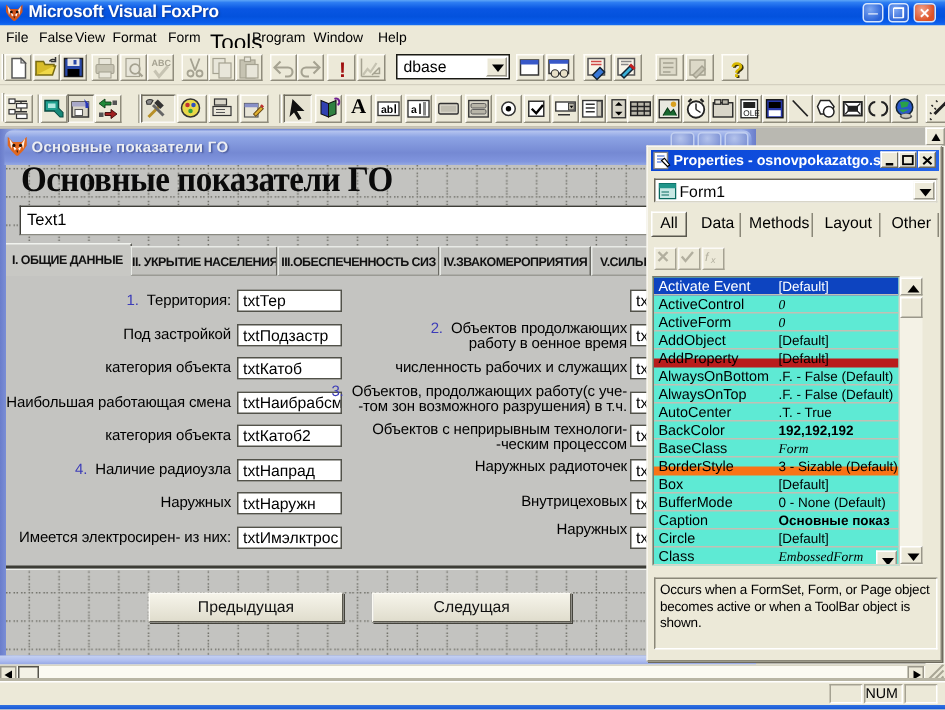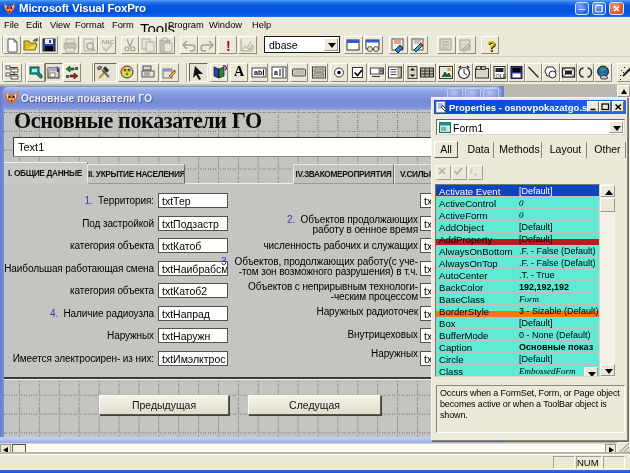--- a/index.html
+++ b/index.html
@@ -28,21 +28,21 @@
 <circle cx="4.6" cy="6" r="0.9" fill="#201008"></circle>
     <circle cx="8.4" cy="6" r="0.9" fill="#201008"></circle>
 <path d="M6 9 L7 9 L6.5 10.5 Z" fill="#201008"></path>
   </svg>
 <div class="abs" style="left:19px;top:2px;color:#fff;font-size:11.5px;font-weight:bold;letter-spacing:-0.2px;text-shadow:1px 1px 1px #1040a0">Microsoft Visual FoxPro</div>
 <div class="abs" style="left:575px;top:2px;width:14px;height:13px;border-radius:3px;border:1px solid #d8e6fc;background:radial-gradient(circle at 35% 30%,#7fa8f2,#2a63d8 75%);color:#fff;font-size:9px;line-height:12px;text-align:center;font-weight:bold">─</div>
 <div class="abs" style="left:592px;top:2px;width:14px;height:13px;border-radius:3px;border:1px solid #d8e6fc;background:radial-gradient(circle at 35% 30%,#7fa8f2,#2a63d8 75%);color:#fff;font-size:9px;line-height:12px;text-align:center;font-weight:bold">❐</div>
 <div class="abs" style="left:609px;top:2px;width:15px;height:13px;border-radius:3px;border:1px solid #d8e6fc;background:radial-gradient(circle at 35% 30%,#f0a088,#dd5126 70%);color:#fff;font-size:9px;line-height:12px;text-align:center;font-weight:bold">✕</div>
 <div class="abs" style="left:0;top:17px;width:630px;height:15px;background:#ece9d8"></div>
 <div class="abs" style="left:4px;top:20px;font-size:9.3px;color:#000">File</div>
-<div class="abs" style="left:26px;top:20px;font-size:9.3px;color:#000">Edit</div>
+<div class="abs" style="left:26px;top:20px;font-size:9.3px;color:#000">False</div>
 <div class="abs" style="left:50px;top:20px;font-size:9.3px;color:#000">View</div>
 <div class="abs" style="left:75px;top:20px;font-size:9.3px;color:#000">Format</div>
 <div class="abs" style="left:112px;top:20px;font-size:9.3px;color:#000">Form</div>
 <div class="abs" style="left:140px;top:20px;font-size:15px;color:#000">Tools</div>
 <div class="abs" style="left:168px;top:20px;font-size:9.3px;color:#000">Program</div>
 <div class="abs" style="left:209px;top:20px;font-size:9.3px;color:#000">Window</div>
 <div class="abs" style="left:252px;top:20px;font-size:9.3px;color:#000">Help</div>
 <div class="abs" style="left:0;top:32px;width:630px;height:25px;background:#ece9d8;border-bottom:1px solid #d4d0c0"></div>
 <div class="abs" style="left:1px;top:36px;width:2px;height:17px;border-left:1px solid #fff;border-right:1px solid #a5a292"></div>
 <div class="tbb" style="left:3px;top:36px;width:18px;height:18px">
@@ -430,20 +430,21 @@
       </defs>
       <rect width="496" height="327" fill="url(#gp)"></rect>
     </svg>
 <div class="abs" style="left:10px;top:-3px;font-family:'Liberation Serif',serif;font-size:24px;font-weight:bold;color:#0a0a0a;letter-spacing:-0.4px;transform:scaleX(0.92);transform-origin:0 0">Основные показатели ГО</div>
 <div class="abs" style="left:9px;top:27px;width:488px;height:20px;background:#fff;border:1px solid #3e3e38;border-bottom-color:#8a8a82;border-right-color:#8a8a82">
       <div style="position:absolute;left:4px;top:3px;font-size:11px">Text1</div>
     </div>
 <div class="abs" style="left:-3px;top:73px;width:499px;height:196px;background:#c4c4c1;border-top:1px solid #eef0ec;border-left:1px solid #eef0ec;border-bottom:2px solid #3c3c36;box-shadow:0 1px 0 #eef0ec"></div>
 <div class="abs" style="left:-2px;top:52px;width:86px;height:22px;background:#c8c8c4;border:1px solid;border-color:#f0f2ee #5a5a54 #c8c8c4 #f0f2ee;font-size:8.3px;font-weight:bold;color:#111;text-align:center;line-height:20px;white-space:nowrap;overflow:hidden;letter-spacing:-0.35px">I. ОБЩИЕ ДАННЫЕ</div>
 <div class="abs" style="left:83px;top:54px;width:98px;height:20px;background:#c2c2be;border:1px solid;border-color:#e8eae6 #6a6a64 #9a9a94 #e8eae6;font-size:8.3px;font-weight:bold;color:#111;text-align:center;line-height:19px;white-space:nowrap;overflow:hidden;letter-spacing:-0.35px">II. УКРЫТИЕ НАСЕЛЕНИЯ</div>
+<div class="abs" style="left:181px;top:54px;width:108px;height:20px;background:#c2c2be;border:1px solid;border-color:#e8eae6 #6a6a64 #9a9a94 #e8eae6;font-size:8.3px;font-weight:bold;color:#111;text-align:center;line-height:19px;white-space:nowrap;overflow:hidden;letter-spacing:-0.35px">III.ОБЕСПЕЧЕННОСТЬ СИЗ</div>
 <div class="abs" style="left:289px;top:54px;width:101px;height:20px;background:#c2c2be;border:1px solid;border-color:#e8eae6 #6a6a64 #9a9a94 #e8eae6;font-size:8.3px;font-weight:bold;color:#111;text-align:center;line-height:19px;white-space:nowrap;overflow:hidden;letter-spacing:-0.35px">IV.ЗВАКОМЕРОПРИЯТИЯ</div>
 <div class="abs" style="left:390px;top:54px;width:106px;height:20px;background:#c2c2be;border:1px solid;border-color:#e8eae6 #6a6a64 #9a9a94 #e8eae6;font-size:8.3px;font-weight:bold;color:#111;text-align:left;padding-left:5px;line-height:19px;white-space:nowrap;overflow:hidden;letter-spacing:-0.35px">V.СИЛЫ ГО ЧС</div>
 <div class="lbl" style="right:346px;top:85px"><span class="num">1.&nbsp;&nbsp;</span>Территория:</div>
     <div class="tbox" style="left:154px;top:83px;width:70px">txtТер</div>
     <div class="lbl" style="right:346px;top:108px">Под застройкой</div>
     <div class="tbox" style="left:154px;top:106px;width:70px">txtПодзастр</div>
     <div class="lbl" style="right:346px;top:130px">категория объекта</div>
     <div class="tbox" style="left:154px;top:128px;width:70px">txtКатоб</div>
     <div class="lbl" style="right:346px;top:153px">Наибольшая работающая смена</div>
     <div class="tbox" style="left:154px;top:151px;width:70px">txtНаибрабсм</div>

